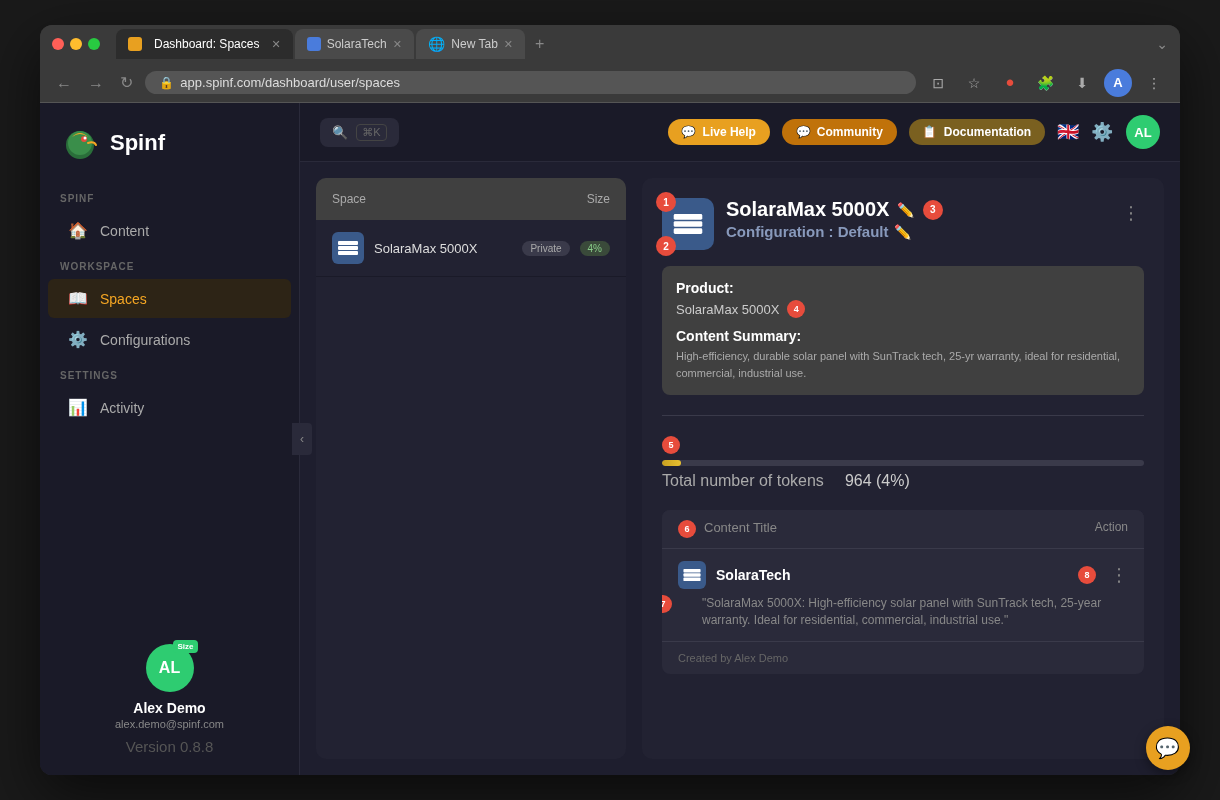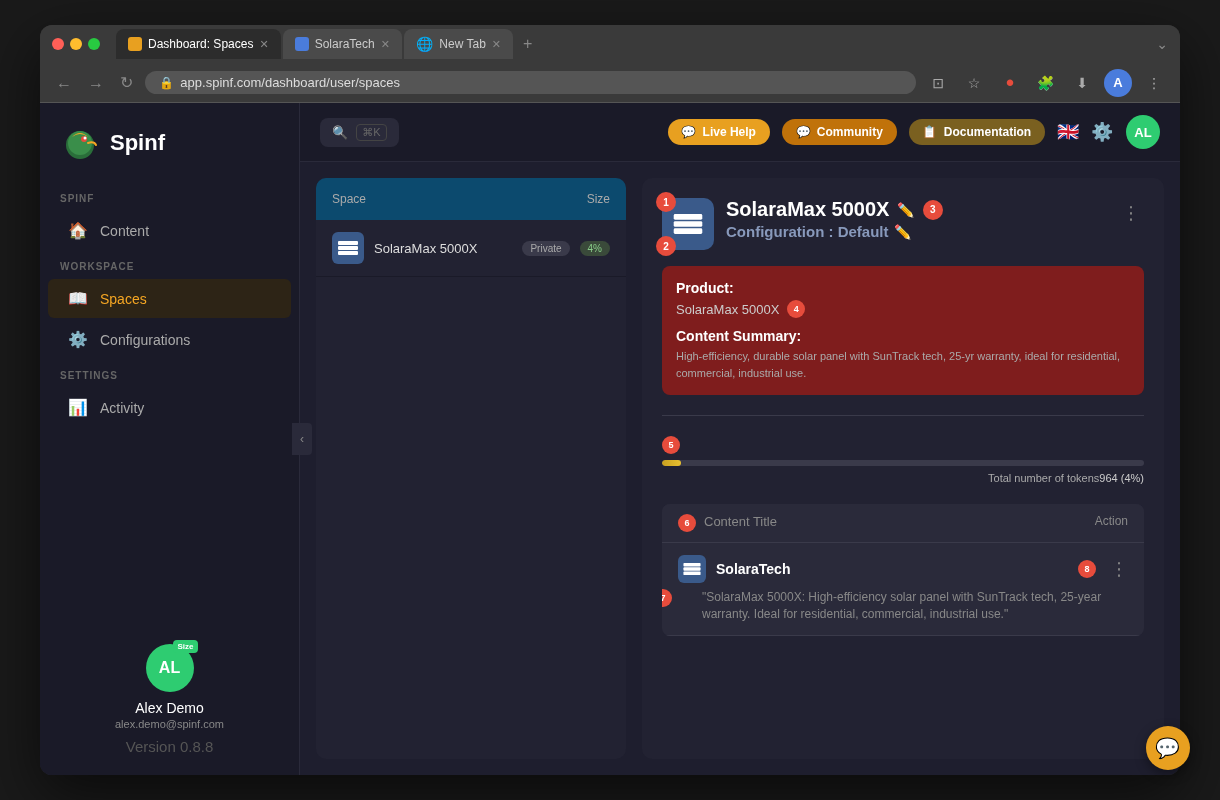--- a/index.html
+++ b/index.html
@@ -67,20 +67,21 @@
       font-size: 12px;
       color: #ccc;
       gap: 6px;
       height: 30px;
       max-width: 180px;
     }
 
     .browser-tab.active {
       background: #2c2c2c;
       color: #fff;
+      gap: 12px;
     }
 
     .tab-favicon {
       width: 14px;
       height: 14px;
       border-radius: 2px;
       flex-shrink: 0;
     }
 
     .tab-close {
@@ -263,21 +264,21 @@
       background: #2ecc71;
       color: white;
       font-size: 8px;
       font-weight: bold;
       padding: 2px 4px;
       border-radius: 4px;
     }
 
     .user-name {
       font-size: 14px;
-      font-weight: 400;
+      font-weight: 700;
       color: #fff;
       margin-bottom: 2px;
     }
 
     .user-email {
       font-size: 11px;
       color: #888;
       margin-bottom: 8px;
     }
 
@@ -413,21 +414,21 @@
       border-radius: 10px;
       overflow: hidden;
       flex-shrink: 0;
       display: flex;
       flex-direction: column;
     }
 
     .spaces-header {
       display: flex;
       padding: 14px 16px;
-      background: #0c4a6e;
+      background: #404040;
       gap: 5px;
       align-items: flex-end;
     }
 
     .col-header {
       font-size: 12px;
       color: #aaa;
       font-weight: 500;
     }
 
@@ -554,21 +555,21 @@
     }
 
     .more-btn {
       color: #888;
       cursor: pointer;
       font-size: 18px;
       padding: 4px;
     }
 
     .detail-product {
-      background: #7f1d1d;
+      background: #404040;
       border-radius: 8px;
       padding: 14px;
     }
 
     .product-label {
       font-size: 14px;
       font-weight: bold;
       color: #fff;
       margin-bottom: 4px;
     }
@@ -635,23 +636,24 @@
     }
 
     .token-bar-inner {
       height: 100%;
       background: linear-gradient(to right, #c8a020, #e8c030);
       border-radius: 3px;
     }
 
     .token-count-row {
       display: flex;
-      justify-content: flex-end;
-      font-size: 11px;
+      justify-content: flex-start;
+      font-size: 16px;
       color: #aaa;
+      gap: 21px;
     }
 
     .token-count-value {
       color: #ccc;
     }
 
     
     .content-table {
       background: #2a2a3a;
       border-radius: 8px;
@@ -1014,20 +1016,21 @@
                 <span style="color:#888;cursor:pointer;font-size:18px;margin-left:4px;">⋮</span>
               </div>
               <div class="content-item-body" style="padding-left:24px;">
                 <div class="step-inline step7-badge">
                   <span>7</span>
                 </div>
                 <span>"SolaraMax 5000X: High-efficiency solar panel with SunTrack tech, 25-year warranty. Ideal for residential, commercial, industrial use."</span>
               </div>
             </div>
 
+            <div class="created-by">Created by Alex Demo</div>
           </div>
 
         </div>
       </div>
     </div>
   </div>
 </div>
 
 <div class="chat-fab">
   <span>💬</span>

